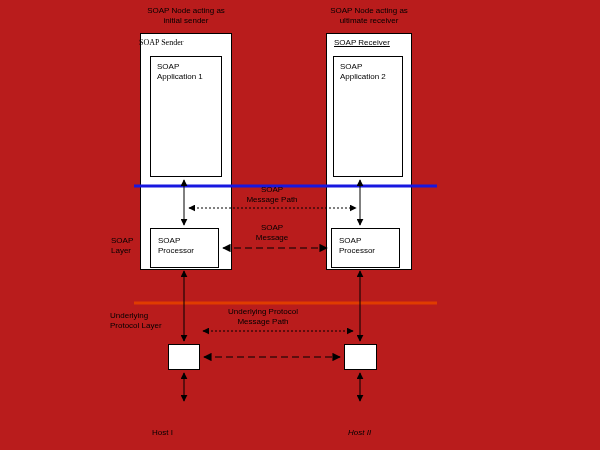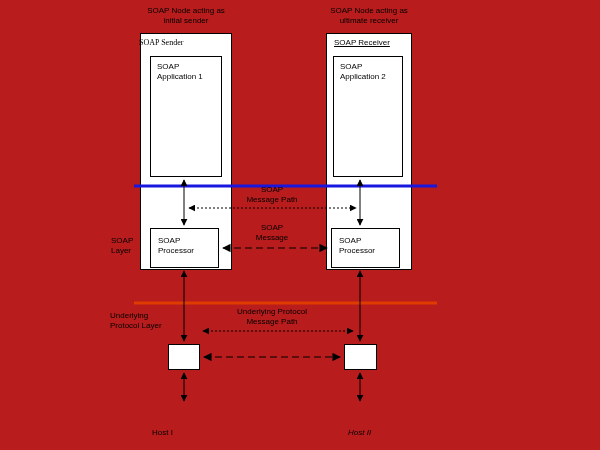--- a/index.html
+++ b/index.html
@@ -100,19 +100,19 @@
 Layer</div>
 
   <div class="lbl" style="left:158px; top:236px;">SOAP
 Processor</div>
   <div class="lbl" style="left:339px; top:236px;">SOAP
 Processor</div>
 
   <div class="lbl" style="left:110px; top:311px;">Underlying
 Protocol Layer</div>
 
-  <div class="lbl center" style="left:212px; top:307px; width:120px;text-align:center;">Underlying Protocol
+  <div class="lbl center" style="left:203px; top:307px; width:120px;text-align:center;">Underlying Protocol
 Message Path</div>
 
   <div class="lbl" style="left:152px; top:428px;">Host I</div>
   <div class="lbl" style="left:348px; top:428px;font-style:italic;">Host II</div>
 
 </div>
 
 </body></html>

